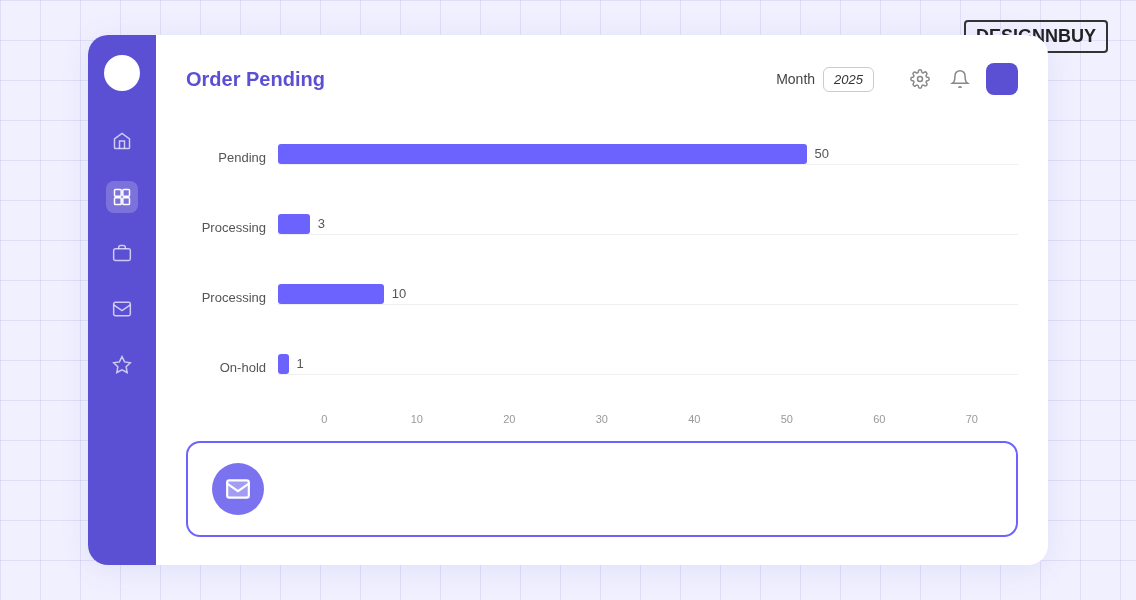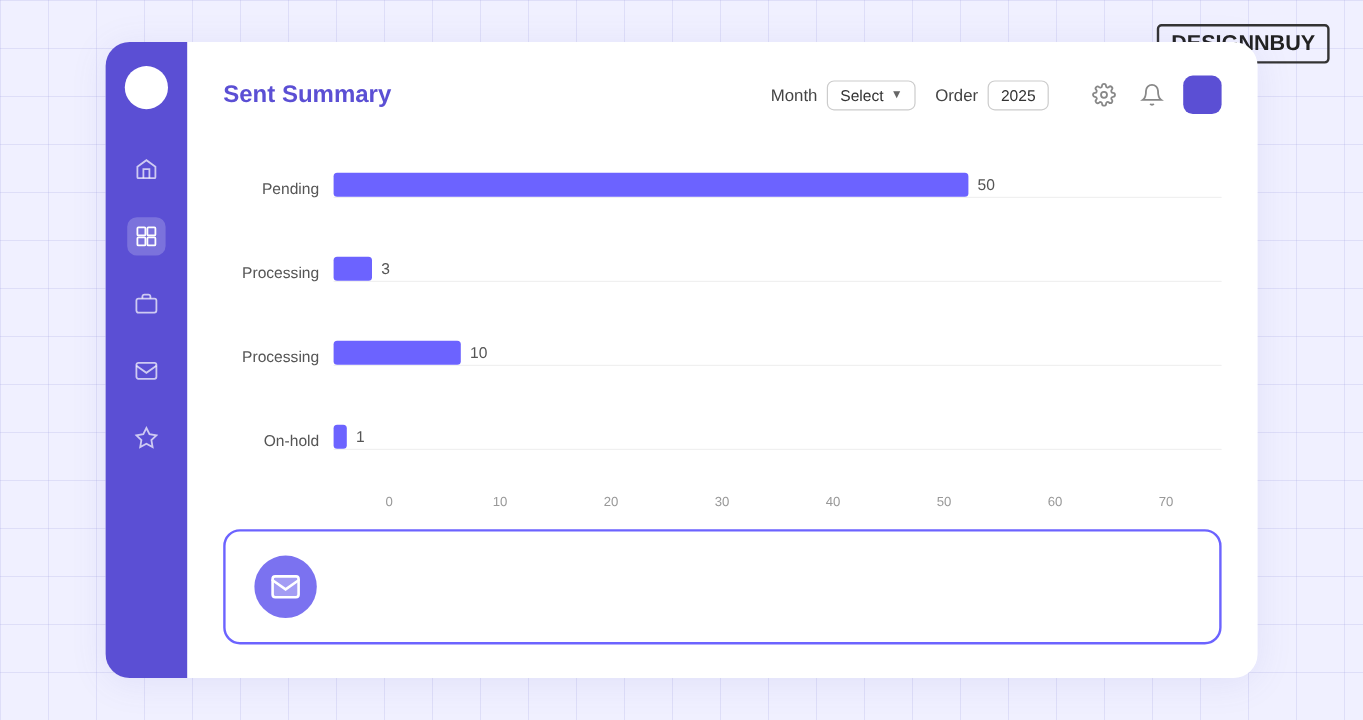--- a/index.html
+++ b/index.html
@@ -126,20 +126,21 @@
       font-size: 10px;
       color: #666;
     }
 
     .year-box {
       border: 1px solid #ccc;
       border-radius: 6px;
       padding: 4px 10px;
       font-size: 13px;
       color: #333;
+      font-style: italic;
     }
 
     .header-icons {
       display: flex;
       align-items: center;
       gap: 12px;
       margin-left: 16px;
     }
 
     .icon-btn {
@@ -402,32 +403,25 @@
     <div class="sidebar-icon">
       <svg viewBox="0 0 24 24">
           <polygon points="12,2 15.09,8.26 22,9.27 17,14.14 18.18,21.02 12,17.77 5.82,21.02 7,14.14 2,9.27 8.91,8.26"></polygon>
         </svg>
     </div>
   </nav>
 
   <main class="content">
 
     <header class="header">
-      <span class="header-title">Sent Summary</span>
+      <span class="header-title">Order Pending</span>
+
 
       <div class="filter-group">
         <span class="filter-label">Month</span>
-        <div class="select-box">
-          <span>Select</span>
-          <span class="arrow">▼</span>
-        </div>
-      </div>
-
-      <div class="filter-group">
-        <span class="filter-label">Order</span>
         <div class="year-box">2025</div>
       </div>
 
       <div class="header-icons">
         <div class="icon-btn">
           <svg viewBox="0 0 24 24">
               <circle cx="12" cy="12" r="3"></circle>
               <path d="M19.4 15a1.65 1.65 0 00.33 1.82l.06.06a2 2 0 010 2.83 2 2 0 01-2.83 0l-.06-.06a1.65 1.65 0 00-1.82-.33 1.65 1.65 0 00-1 1.51V21a2 2 0 01-2 2 2 2 0 01-2-2v-.09A1.65 1.65 0 009 19.4a1.65 1.65 0 00-1.82.33l-.06.06a2 2 0 01-2.83-2.83l.06-.06A1.65 1.65 0 004.68 15a1.65 1.65 0 00-1.51-1H3a2 2 0 01-2-2 2 2 0 012-2h.09A1.65 1.65 0 004.6 9a1.65 1.65 0 00-.33-1.82l-.06-.06a2 2 0 012.83-2.83l.06.06A1.65 1.65 0 009 4.68a1.65 1.65 0 001-1.51V3a2 2 0 012-2 2 2 0 012 2v.09a1.65 1.65 0 001 1.51 1.65 1.65 0 001.82-.33l.06-.06a2 2 0 012.83 2.83l-.06.06A1.65 1.65 0 0019.4 9a1.65 1.65 0 001.51 1H21a2 2 0 012 2 2 2 0 01-2 2h-.09a1.65 1.65 0 00-1.51 1z"></path>
             </svg>
         </div>

